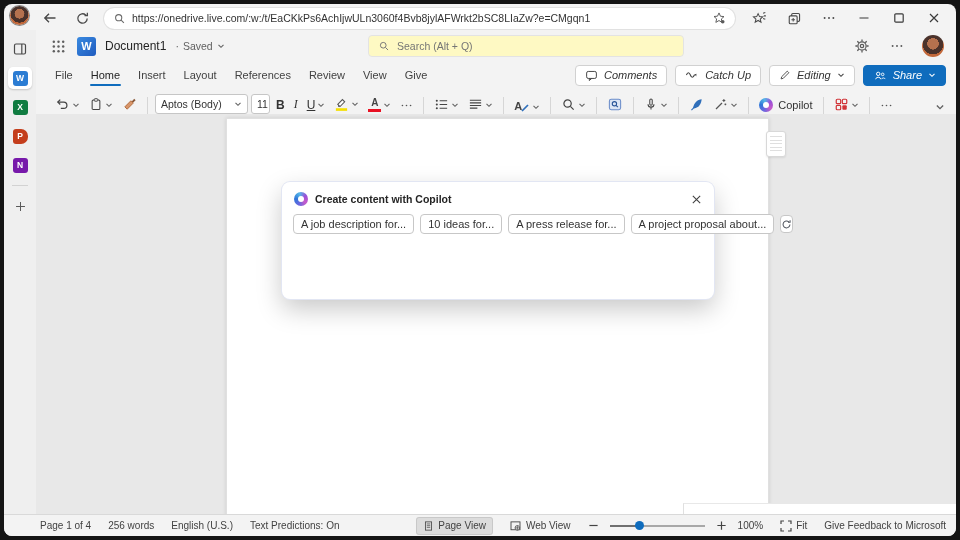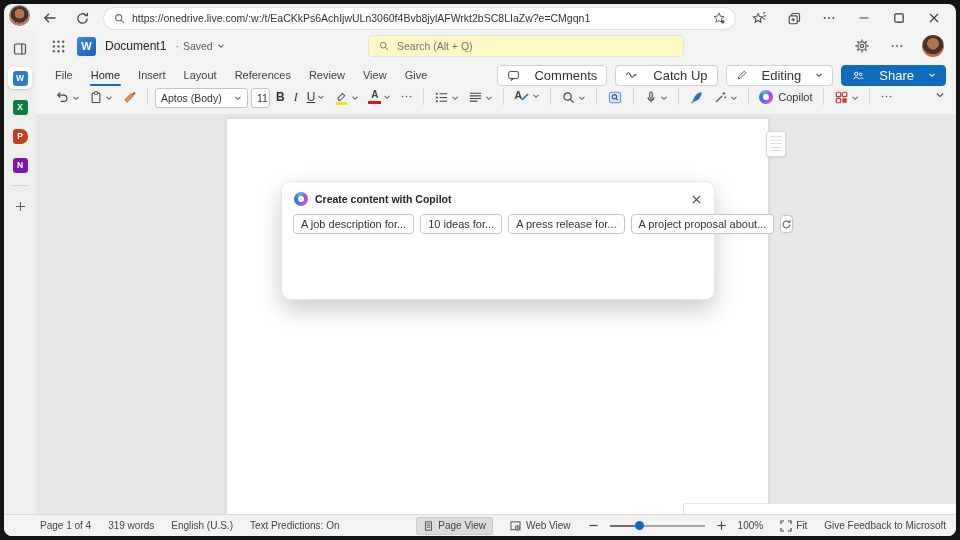--- a/index.html
+++ b/index.html
@@ -40,25 +40,25 @@
   .header-right { margin-left:auto; display:flex; align-items:center; gap:15px; }
   .account-avatar { width:22px; height:22px; border-radius:50%;
     background: radial-gradient(circle at 50% 40%, #b5714e 0 33%, #4a322b 34% 60%, #c2683a 61% 100%); }
 
   
   .ribbon-tabs { height:26px; flex:0 0 auto; display:flex; align-items:center; padding:0 10px; }
   .tab { font-size:11px; color:#424242; padding:5px 9px; position:relative; white-space:nowrap; }
   .tab.active { font-weight:400; color:#242424; }
   .tab.active::after { content:""; position:absolute; left:8px; right:8px; bottom:0; height:2.5px; border-radius:2px; background:#0f6cbd; }
   .tab-actions { margin-left:auto; display:flex; align-items:center; gap:8px; }
-  .pill-btn { height:21px; display:flex; align-items:center; gap:14px; padding:0 9px; border:1px solid #d1d1d1; border-radius:4px; background:#fff; font-size:13px; color:#333; white-space:nowrap; }
+  .pill-btn { height:21px; display:flex; align-items:center; gap:6px; padding:0 9px; border:1px solid #d1d1d1; border-radius:4px; background:#fff; font-size:11px; color:#333; white-space:nowrap;font-style:italic; }
   .share-btn { background:#0f6cbd; border-color:#0f6cbd; color:#fff; }
 
   
-  .toolbar { height:26px; flex:0 0 auto; display:flex; align-items:flex-start; padding:0 8px 0 16px; gap:3px; }
+  .toolbar { height:26px; flex:0 0 auto; display:flex; align-items:flex-end; padding:0 8px 0 16px; gap:3px; }
   .tb-btn { display:flex; align-items:center; gap:2px; padding:2px 3px; border-radius:3px; flex:0 0 auto; }
   .tb-div { width:1px; height:17px; background:#d6d6d6; margin:0 4px; flex:0 0 auto; }
   .font-box { height:20px; border:1px solid #c6c6c6; border-radius:3px; background:#fff; display:flex; align-items:center; justify-content:space-between; padding:0 5px; font-size:10.5px; color:#333; }
   .fw-name { width:93px; } .fw-size { width:19px; }
   .bold-l { font-weight:700; font-size:12px; color:#333; }
   .italic-l { font-style:italic; font-size:12px; color:#333; font-family:"Liberation Serif",serif; }
   .underline-l { text-decoration:underline; font-size:12px; color:#333; }
   .letterA { font-size:10px; font-weight:700; color:#444; line-height:1; }
   .colorbar { display:block; width:13px; height:3px; margin-top:1px; }
   .copilot-label { font-size:11px; color:#333; margin-left:3px; }
@@ -552,21 +552,21 @@
         </div>
       </div>
 
     </div>
   </div>
 
   <span class="content-edge-strip"></span>
 
   <div class="status-bar">
     <span class="txt">Page 1 of 4</span>
-    <span class="txt">319 words</span>
+    <span class="txt">256 words</span>
     <span class="txt">English (U.S.)</span>
     <span class="txt">Text Predictions: On</span>
     <div class="sb-right">
       <span class="sb-btn selected">
         <span>
             <svg width="11" height="12" viewBox="0 0 16 16">
               <rect x="3.5" y="2" width="9" height="12" fill="none" stroke="#444" stroke-width="1.2"></rect>
               <path d="M5.5 5h5M5.5 7.5h5M5.5 10h5" stroke="#444" stroke-width="1"></path>
             </svg>
           </span>

